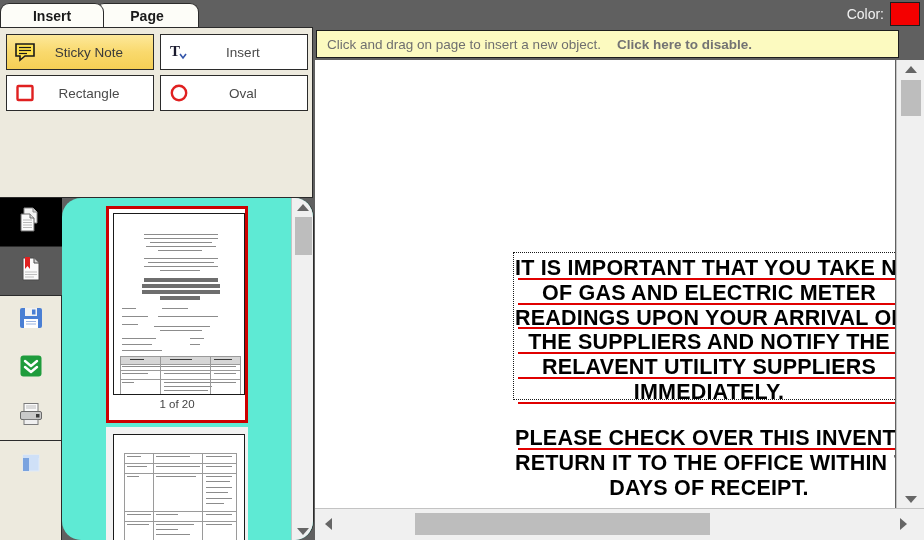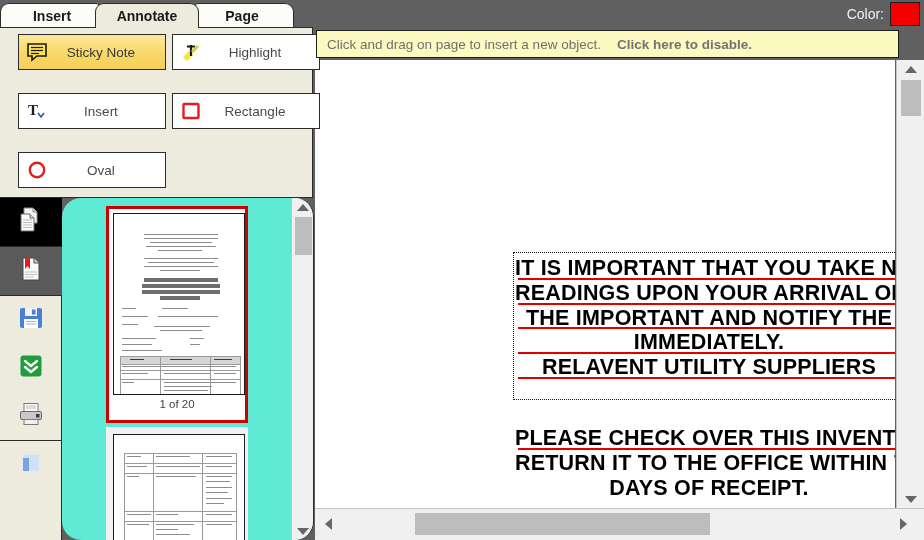--- a/index.html
+++ b/index.html
@@ -49,24 +49,24 @@
   
   .toolpanel {
     position: absolute; left: 0; top: 27px;
     width: 313px; height: 171px;
     background: #edeade;
     border: 1px solid #2b2b2b;
     border-left: none;
     z-index: 2;
   }
   .toolgrid {
-    padding: 6px 6px 0 18px;
+    padding: 6px 6px 0 6px;
     display: grid;
     grid-template-columns: 148px 148px;
-    gap: 23px 6px;
+    gap: 5px 6px;
   }
   .toolbtn {
     height: 36px;
     display: flex; align-items: center;
     background: #ffffff;
     border: 1px solid #2b2b2b;
     cursor: pointer;
     position: relative;
   }
   .toolbtn.on {
@@ -235,23 +235,20 @@
 </head>
 <body>
 
 <div id="app">
 
   <div class="topbar">
     <div class="tabs">
       <div class="tab inactive">
         <span>Insert</span>
       </div>
-      <div class="tab active">
-        <span>Annotate</span>
-      </div>
       <div class="tab inactive t3">
         <span>Page</span>
       </div>
     </div>
 
     <div class="color-area">
       <span class="color-label">Color:</span>
       <div class="color-swatch"></div>
     </div>
   </div>
@@ -264,30 +261,20 @@
           <svg width="22" height="20" viewBox="0 0 22 20">
             <path d="M2 2 h18 v12 h-9 l-5 4 v-4 h-4 z" fill="#ffe14d" stroke="#1a1a1a" stroke-width="1.6"></path>
             <line x1="5" y1="5.5" x2="17" y2="5.5" stroke="#1a1a1a" stroke-width="1.2"></line>
             <line x1="5" y1="8.5" x2="17" y2="8.5" stroke="#1a1a1a" stroke-width="1.2"></line>
             <line x1="5" y1="11.5" x2="13" y2="11.5" stroke="#1a1a1a" stroke-width="1.2"></line>
           </svg>
         </span>
         <span class="lbl">Sticky Note</span>
       </div>
 
-      <div class="toolbtn">
-        <span class="ico">
-          <svg width="22" height="20" viewBox="0 0 22 20">
-            <path d="M3 15 L9 9 L13 13 L7 19 z" fill="#f5e83c"></path>
-            <path d="M11 3 L11 14 M7 4.5 L15 4.5" stroke="#1a1a1a" stroke-width="2.2" fill="none"></path>
-            <path d="M12 10 L18 4" stroke="#d8cf33" stroke-width="3" fill="none"></path>
-          </svg>
-        </span>
-        <span class="lbl">Highlight</span>
-      </div>
 
       <div class="toolbtn">
         <span class="ico">
           <svg width="22" height="20" viewBox="0 0 22 20">
             <text x="2" y="14" font-family="Liberation Serif, serif" font-size="15" font-weight="bold" fill="#1a1a2e">T</text>
             <path d="M12 12 l3 4 l3 -4" stroke="#3355aa" stroke-width="1.6" fill="none"></path>
           </svg>
         </span>
         <span class="lbl">Insert</span>
       </div>
@@ -509,24 +496,25 @@
     </div>
   </div>
 
   <div class="docarea">
     <div class="docpage">
 
       <div class="annobox" style="left:198px; top:192px; width:392px; height:148px;"></div>
 
       <div class="para" style="left:200px; top:196px; width:388px;">
         <span class="ln uline">IT IS IMPORTANT THAT YOU TAKE NOTE</span>
+        <span class="ln uline">OF GAS AND ELECTRIC METER</span>
         <span class="ln uline">READINGS UPON YOUR ARRIVAL OF</span>
-        <span class="ln uline">THE IMPORTANT AND NOTIFY THE</span>
+        <span class="ln uline">THE SUPPLIERS AND NOTIFY THE</span>
+        <span class="ln uline">RELAVENT UTILITY SUPPLIERS</span>
         <span class="ln uline">IMMEDIATELY.</span>
-        <span class="ln uline">RELAVENT UTILITY SUPPLIERS</span>
       </div>
 
       <div class="para" style="left:200px; top:366px; width:388px;">
         <span class="ln uline">PLEASE CHECK OVER THIS INVENTORY</span>
         <span class="ln">RETURN IT TO THE OFFICE WITHIN 7</span>
         <span class="ln">DAYS OF RECEIPT.</span>
       </div>
     </div>
   </div>
 

